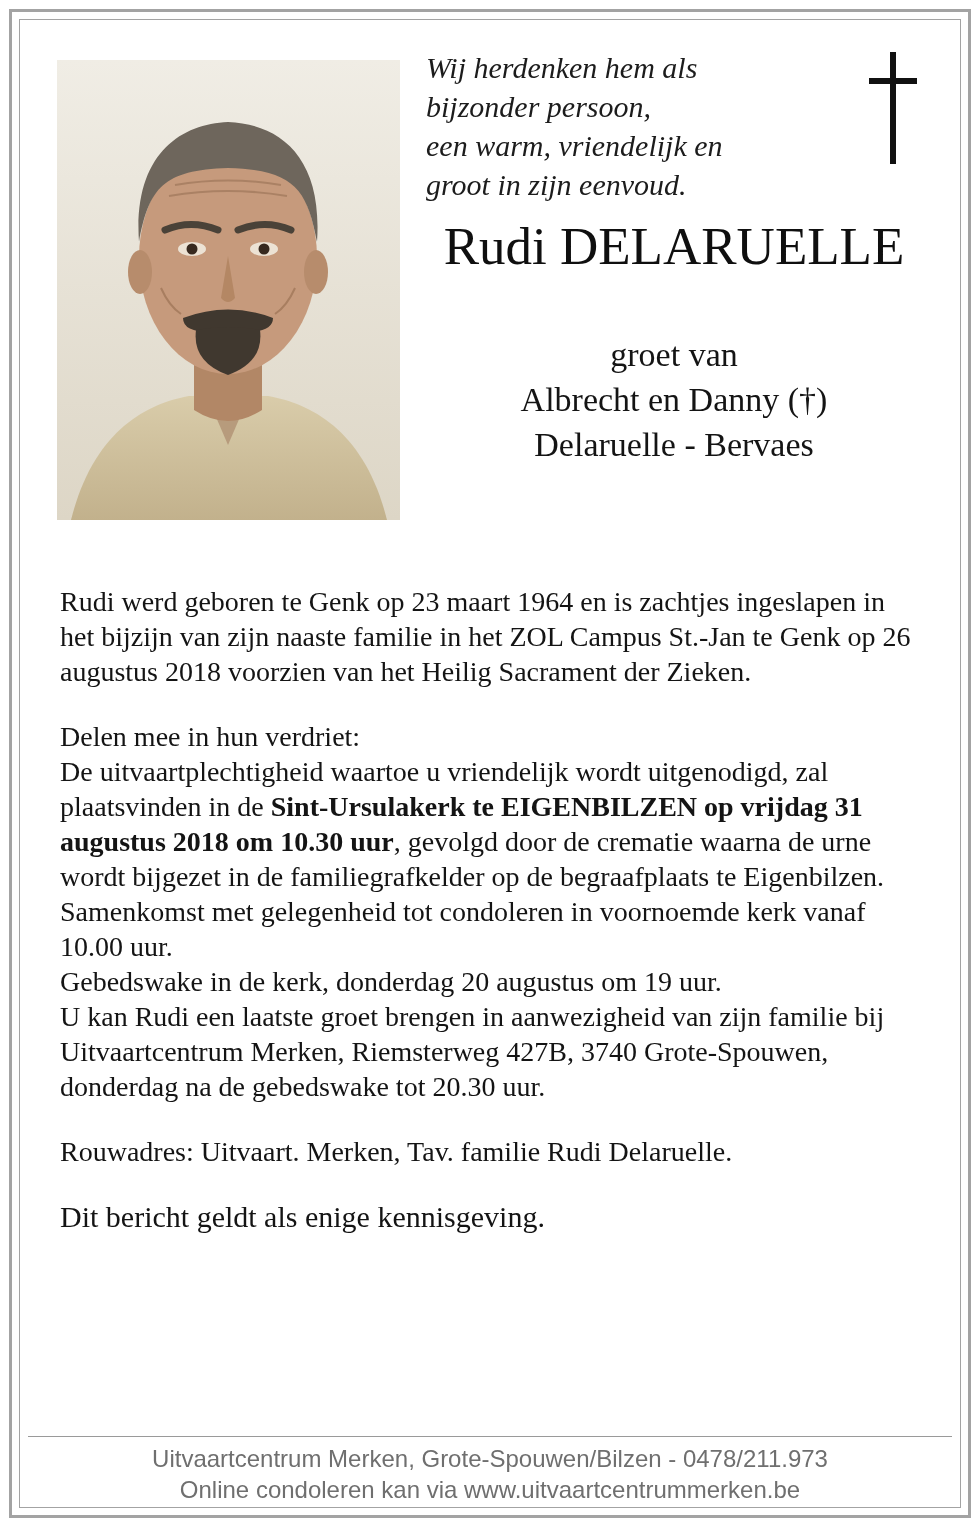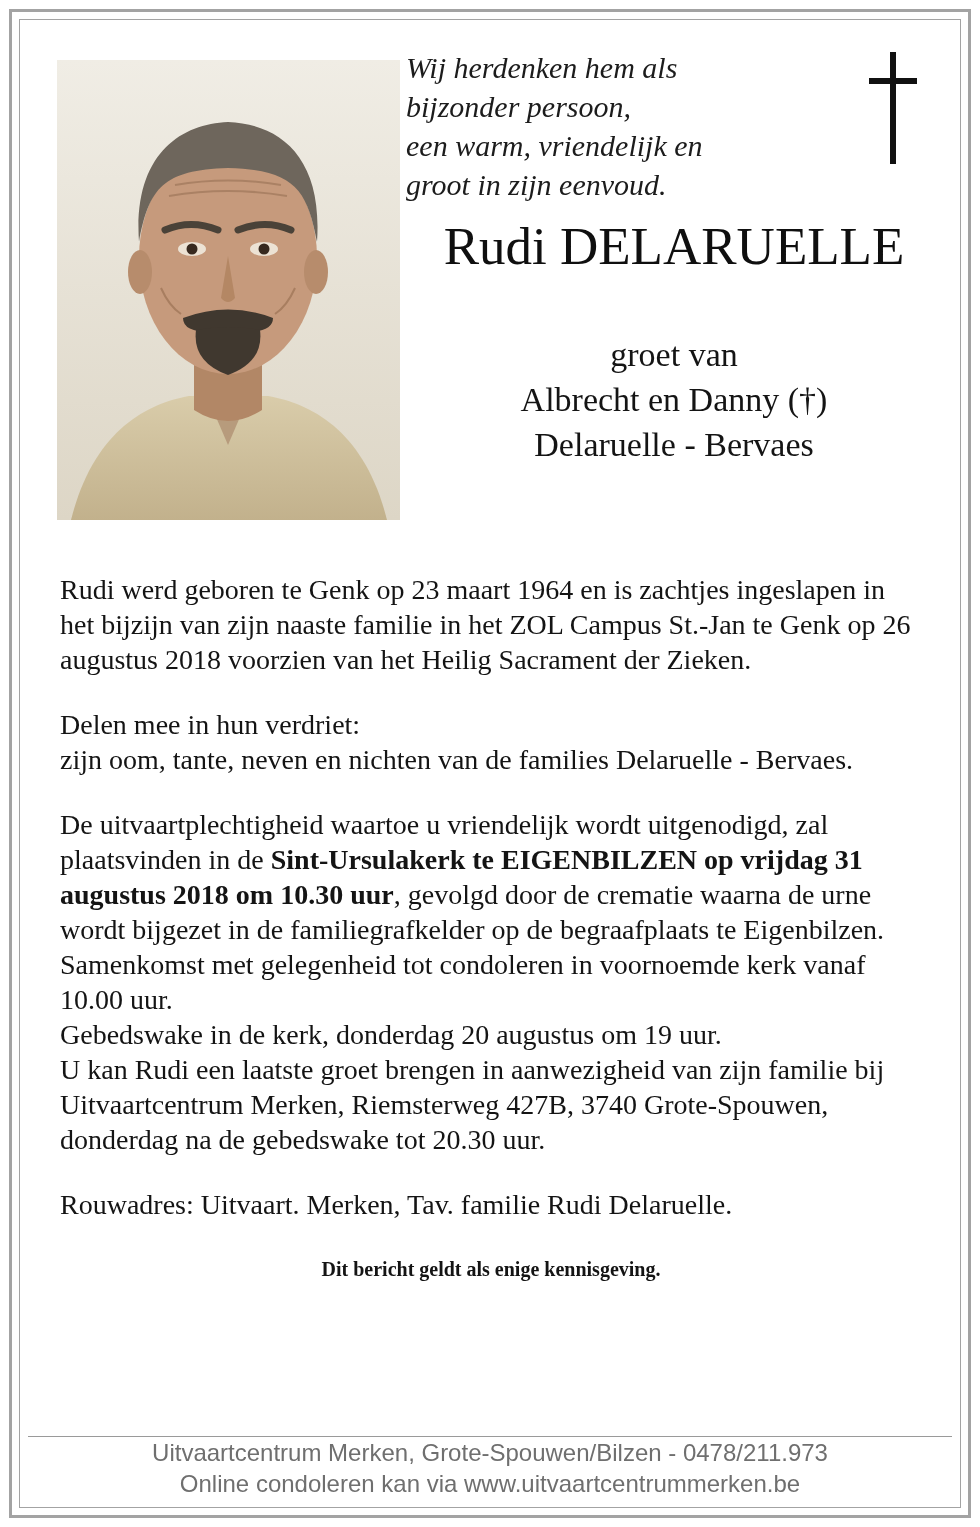--- a/index.html
+++ b/index.html
@@ -26,21 +26,21 @@
   .photo {
     position: absolute;
     left: 57px; top: 60px;
     width: 343px; height: 460px;
     overflow: hidden;
     background: #e9e4d8;
   }
   .photo svg { display: block; }
   .quote {
     position: absolute;
-    left: 406px; top: 48px;
+    left: 426px; top: 48px;
     width: 420px;
     font-style: italic;
     font-size: 30px;
     line-height: 39px;
     color: #1c1c1c;
   }
   .cross {
     position: absolute;
     left: 860px; top: 50px;
     width: 66px; height: 116px;
@@ -60,38 +60,38 @@
     position: absolute;
     left: 412px; top: 332px;
     width: 524px;
     text-align: center;
     font-size: 34px;
     line-height: 45px;
     color: #141414;
   }
   .body-text {
     position: absolute;
-    left: 60px; top: 572px;
+    left: 60px; top: 584px;
     width: 862px;
     font-size: 28px;
     line-height: 35px;
     color: #141414;
   }
   .body-text p { margin: 0; }
   .body-text p.gap { margin-bottom: 30px; }
   .notice {
-    text-align: center;
-    font-weight: bold;
-    font-size: 20px;
+    font-weight: normal;
+    font-size: 30px;
   }
   .footer {
     position: absolute;
     left: 28px; right: 28px;
     top: 1436px;
     border-top: 1px solid #9a9a9a;
+    padding-top: 6px;
     text-align: center;
     font-family: "Liberation Sans", sans-serif;
     font-size: 24px;
     line-height: 31px;
     color: #6f6f6f;
   }
 </style>
 </head>
 <body>
 
@@ -155,21 +155,20 @@
   <div class="family">
     <div>groet van</div>
     <div>Albrecht en Danny (†)</div>
     <div>Delaruelle - Bervaes</div>
   </div>
 
   <div class="body-text">
     <p class="gap">Rudi werd geboren te Genk op 23 maart 1964 en is zachtjes ingeslapen in het bijzijn van zijn naaste familie in het ZOL Campus St.-Jan te Genk op 26 augustus 2018 voorzien van het Heilig Sacrament der Zieken.</p>
 
     <p>Delen mee in hun verdriet:</p>
-    <p class="gap">zijn oom, tante, neven en nichten van de families Delaruelle - Bervaes.</p>
 
     <p><span>De uitvaartplechtigheid waartoe u vriendelijk wordt uitgenodigd, zal plaatsvinden in de </span><b>Sint-Ursulakerk te EIGENBILZEN op vrijdag 31 augustus 2018 om 10.30 uur</b><span>, gevolgd door de crematie waarna de urne wordt bijgezet in de familiegrafkelder op de begraafplaats te Eigenbilzen. Samenkomst met gelegenheid tot condoleren in voornoemde kerk vanaf 10.00 uur.</span></p>
     <p>Gebedswake in de kerk, donderdag 20 augustus om 19 uur.</p>
     <p class="gap">U kan Rudi een laatste groet brengen in aanwezigheid van zijn familie bij Uitvaartcentrum Merken, Riemsterweg 427B, 3740 Grote-Spouwen, donderdag na de gebedswake tot 20.30 uur.</p>
 
     <p class="gap">Rouwadres: Uitvaart. Merken, Tav. familie Rudi Delaruelle.</p>
 
     <p class="notice">Dit bericht geldt als enige kennisgeving.</p>
   </div>
 

